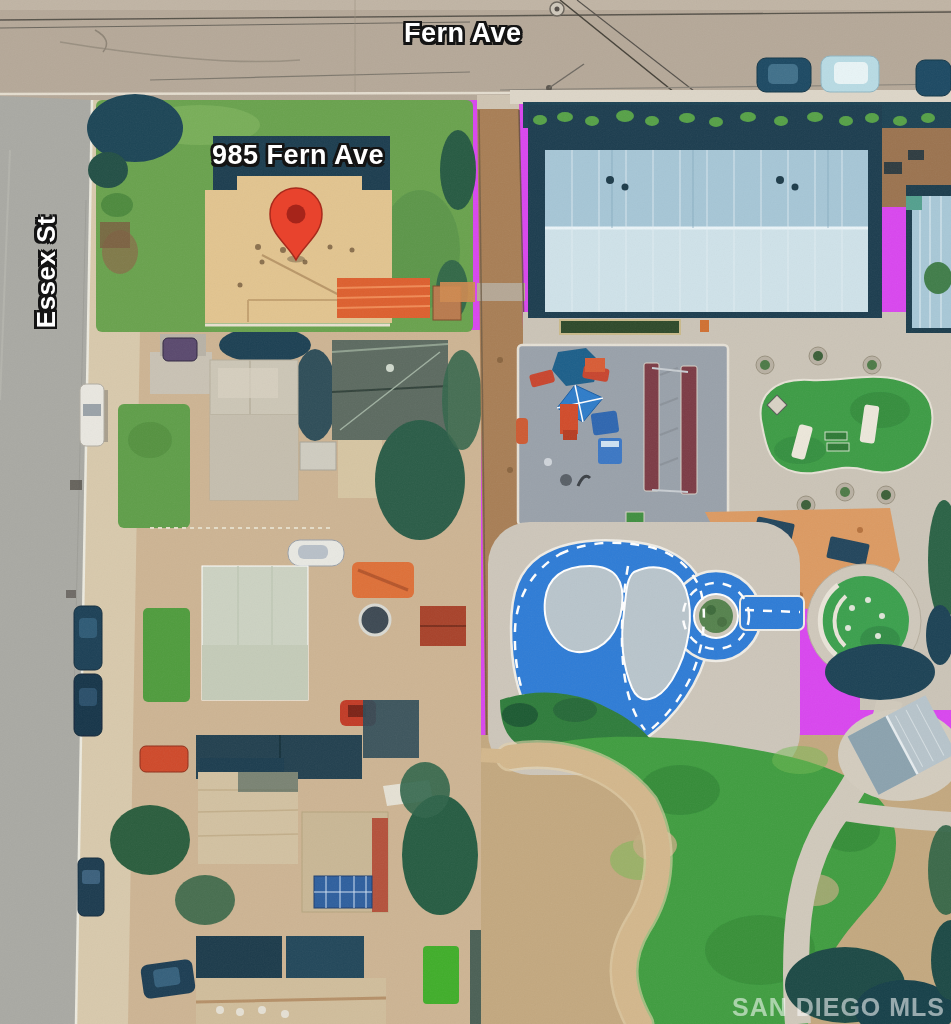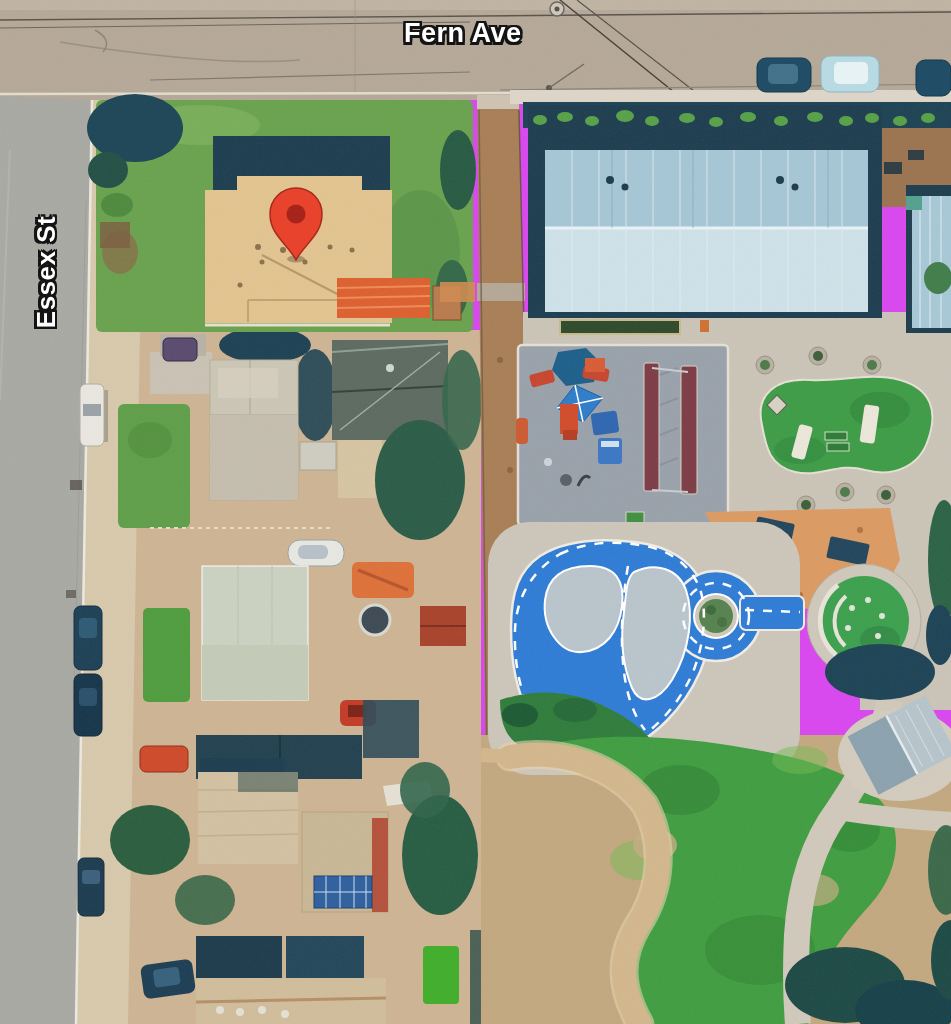--- a/index.html
+++ b/index.html
@@ -459,15 +459,17 @@
 <svg id="map-pin" viewBox="0 0 56 76">
   <ellipse cx="28" cy="72" rx="9" ry="3.5" fill="#000000" opacity="0.25"></ellipse>
   <path d="M28 73 C 19 56 2 48 2 27 C2 12.5 13.6 1 28 1 C42.4 1 54 12.5 54 27 C54 48 37 56 28 73 Z" fill="#e8432d" stroke="#a82a1c" stroke-width="1.5"></path>
   <circle cx="28" cy="27" r="9.5" fill="#a6241a"></circle>
 </svg>
 
 <div id="label-fern" class="map-label">Fern Ave</div>
 
 <div id="label-essex" class="map-label">Essex St</div>
 
-
+<div id="label-address" class="map-label">985 Fern Ave</div>
+
+<div id="watermark">SAN DIEGO MLS</div>
 
 </div>
 
 </body></html>

